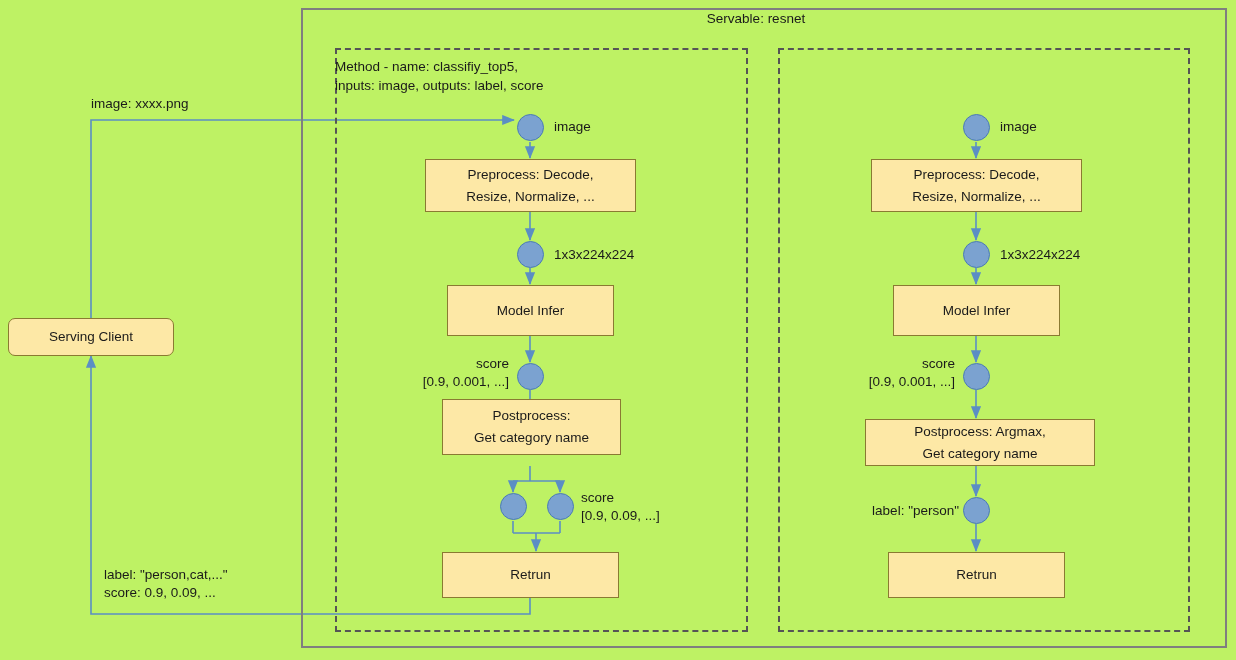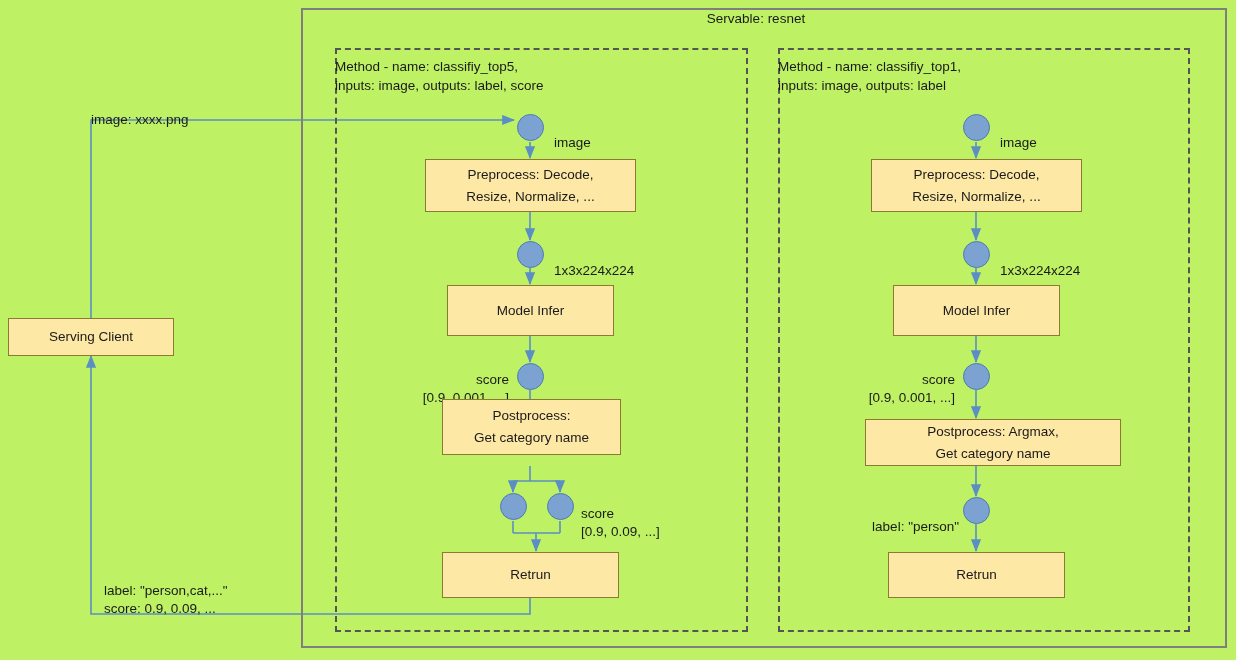--- a/index.html
+++ b/index.html
@@ -83,21 +83,20 @@
     box-sizing: border-box;
   }
 
   
   .lbl {
     position: absolute;
     font-size: 13.5px;
     line-height: 18px;
     color: #1a1a1a;
     white-space: pre;
-    margin-top: 16px;
   }
   .lbl.right { text-align: right; }
 </style>
 </head>
 <body>
 
 <div id="stage">
 
   <svg id="edges" viewBox="0 0 1236 660" width="1236" height="660">
     <defs>
@@ -135,21 +134,21 @@
       <path d="M976,466 L976,496" marker-end="url(#arw)"></path>
       <path d="M976,524 L976,551" marker-end="url(#arw)"></path>
     </g>
   </svg>
 
   <div class="layer">
 
     <div class="servable-box" style="left:301px; top:8px; width:926px; height:640px;"></div>
     <div class="servable-title" style="left:656px; top:11px; width:200px;">Servable: resnet</div>
 
-    <div class="node" style="left:8px; top:318px; width:166px; height:38px;">Serving Client</div>
+    <div class="node" style="left:8px; top:318px; width:166px; height:38px;border-radius:7px;">Serving Client</div>
     <div class="lbl" style="left:91px; top:95px;">image: xxxx.png</div>
     <div class="lbl" style="left:104px; top:566px;">label: "person,cat,..."
 score: 0.9, 0.09, ...</div>
 
     <div class="method-box" style="left:335px; top:48px; width:413px; height:584px;"></div>
     <div class="method-title" style="left:335px; top:57px; width:413px;">Method - name: classifiy_top5,
 inputs: image, outputs: label, score</div>
 
     <div class="dot" style="left:517px; top:114px; width:27px; height:27px;"></div>
     <div class="lbl" style="left:554px; top:118px;">image</div>
@@ -170,39 +169,37 @@
 Get category name</div>
 
     <div class="dot" style="left:500px; top:493px; width:27px; height:27px;"></div>
     <div class="dot" style="left:547px; top:493px; width:27px; height:27px;"></div>
     <div class="lbl" style="left:581px; top:489px;">score
 [0.9, 0.09, ...]</div>
 
     <div class="node" style="left:442px; top:552px; width:177px; height:46px;">Retrun</div>
 
     <div class="method-box" style="left:778px; top:48px; width:412px; height:584px;"></div>
-    <div class="method-title" style="left:778px; top:57px; width:412px;">Method - name: classifiy_top1,
-inputs: image, outputs: label</div>
 
     <div class="dot" style="left:963px; top:114px; width:27px; height:27px;"></div>
     <div class="lbl" style="left:1000px; top:118px;">image</div>
 
     <div class="node" style="left:871px; top:159px; width:211px; height:53px;">Preprocess: Decode,
 Resize, Normalize, ...</div>
 
     <div class="dot" style="left:963px; top:241px; width:27px; height:27px;"></div>
     <div class="lbl" style="left:1000px; top:246px;">1x3x224x224</div>
 
     <div class="node" style="left:893px; top:285px; width:167px; height:51px;">Model Infer</div>
 
     <div class="dot" style="left:963px; top:363px; width:27px; height:27px;"></div>
     <div class="lbl right" style="left:746px; top:355px; width:209px;">score
 [0.9, 0.001, ...]</div>
 
-    <div class="node" style="left:865px; top:419px; width:256px; height:47px;">Postprocess: Argmax,
+    <div class="node" style="left:865px; top:419px; width:230px; height:47px;">Postprocess: Argmax,
 Get category name</div>
 
     <div class="dot" style="left:963px; top:497px; width:27px; height:27px;"></div>
     <div class="lbl right" style="left:746px; top:502px; width:213px;">label: "person"</div>
 
     <div class="node" style="left:888px; top:552px; width:177px; height:46px;">Retrun</div>
 
   </div>
 </div>
 

